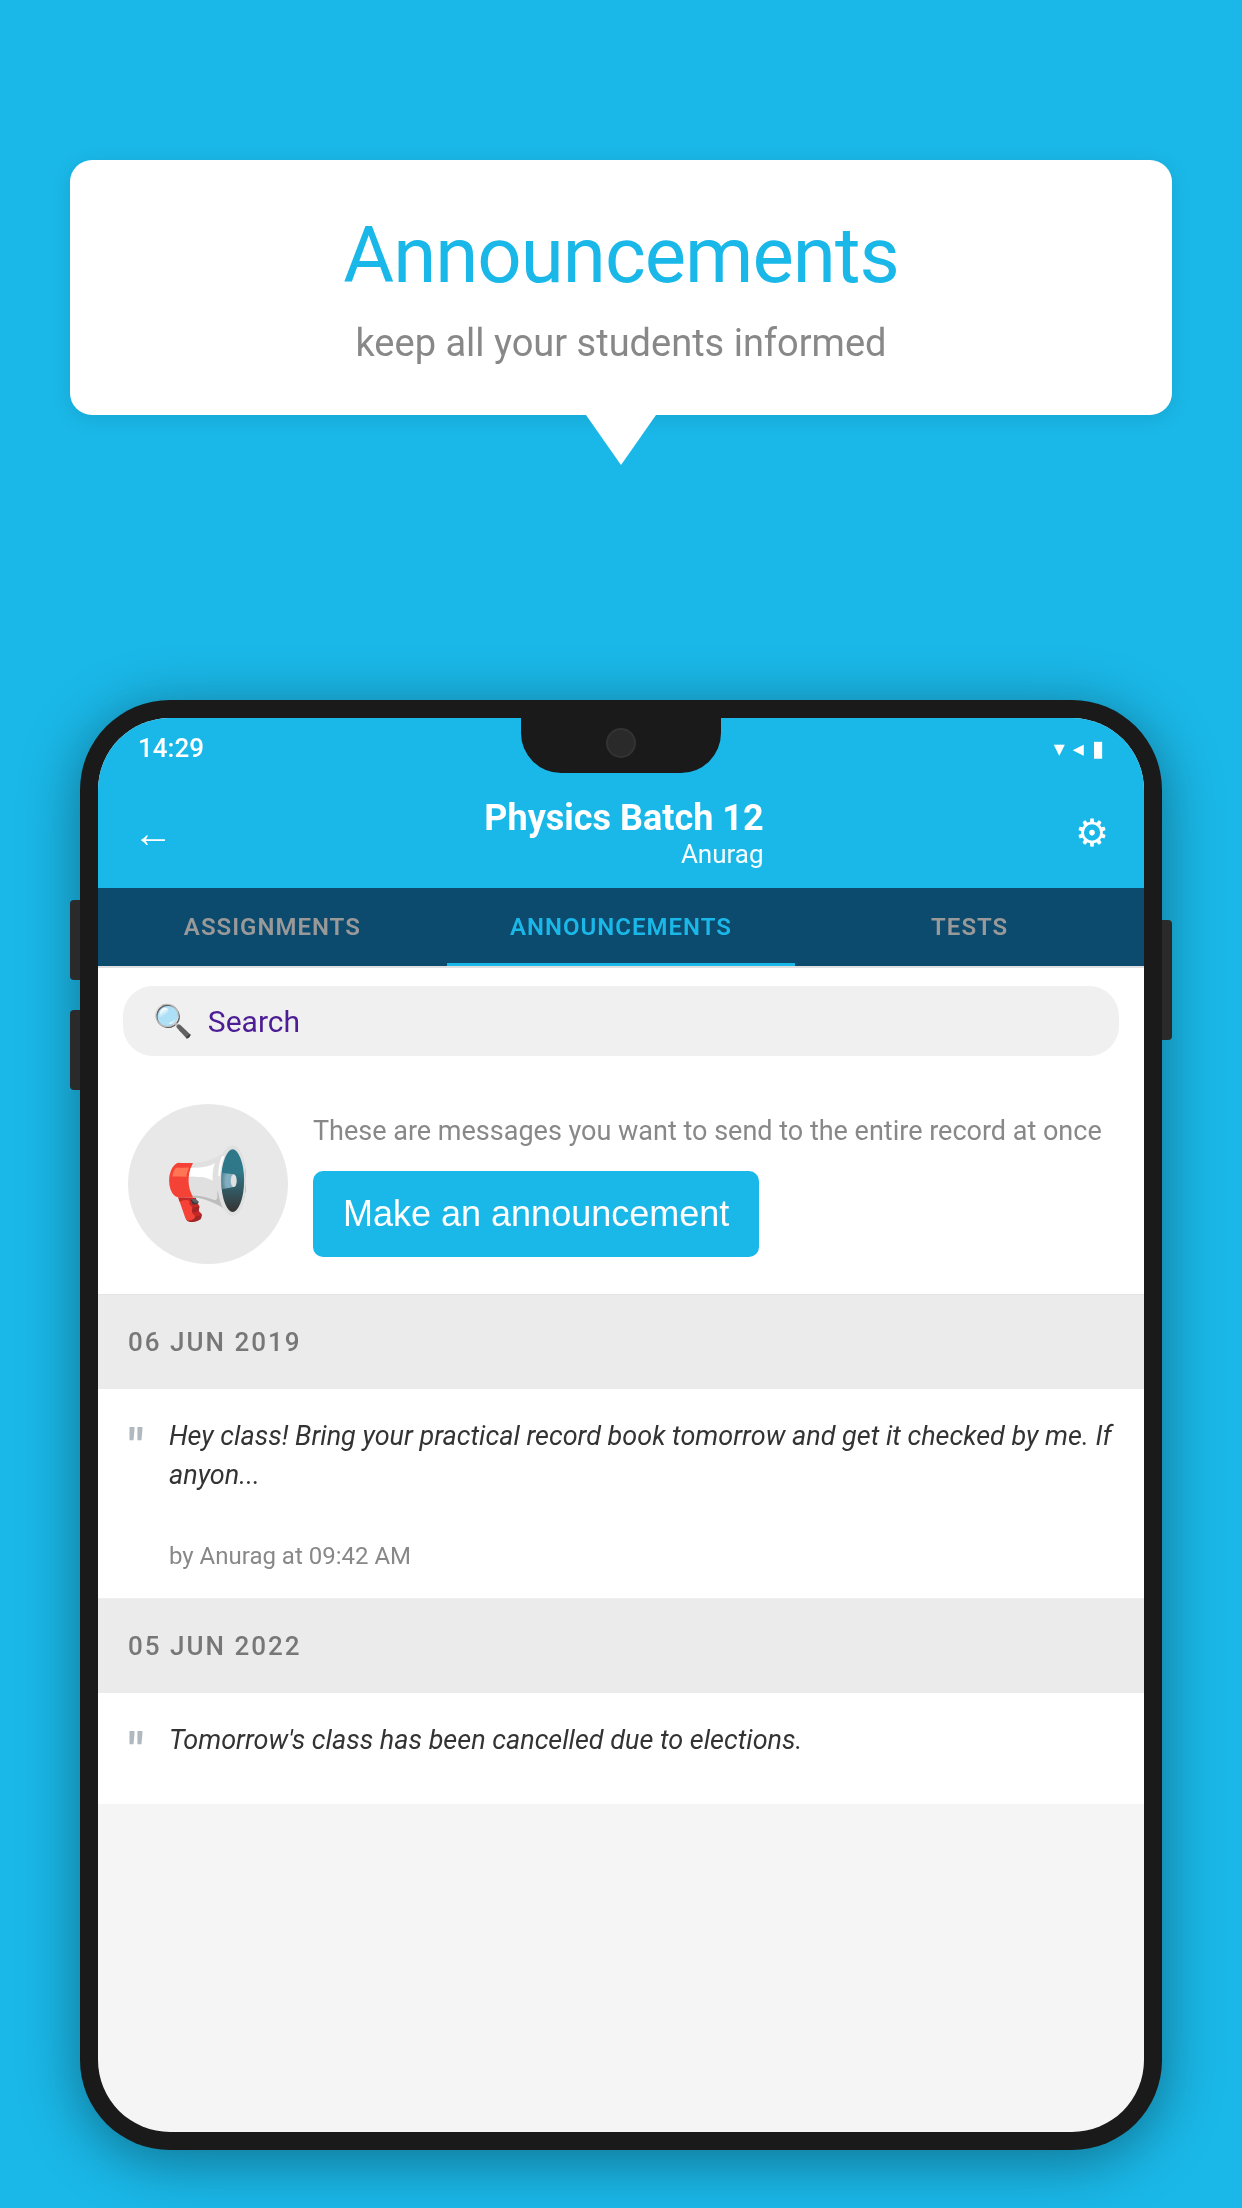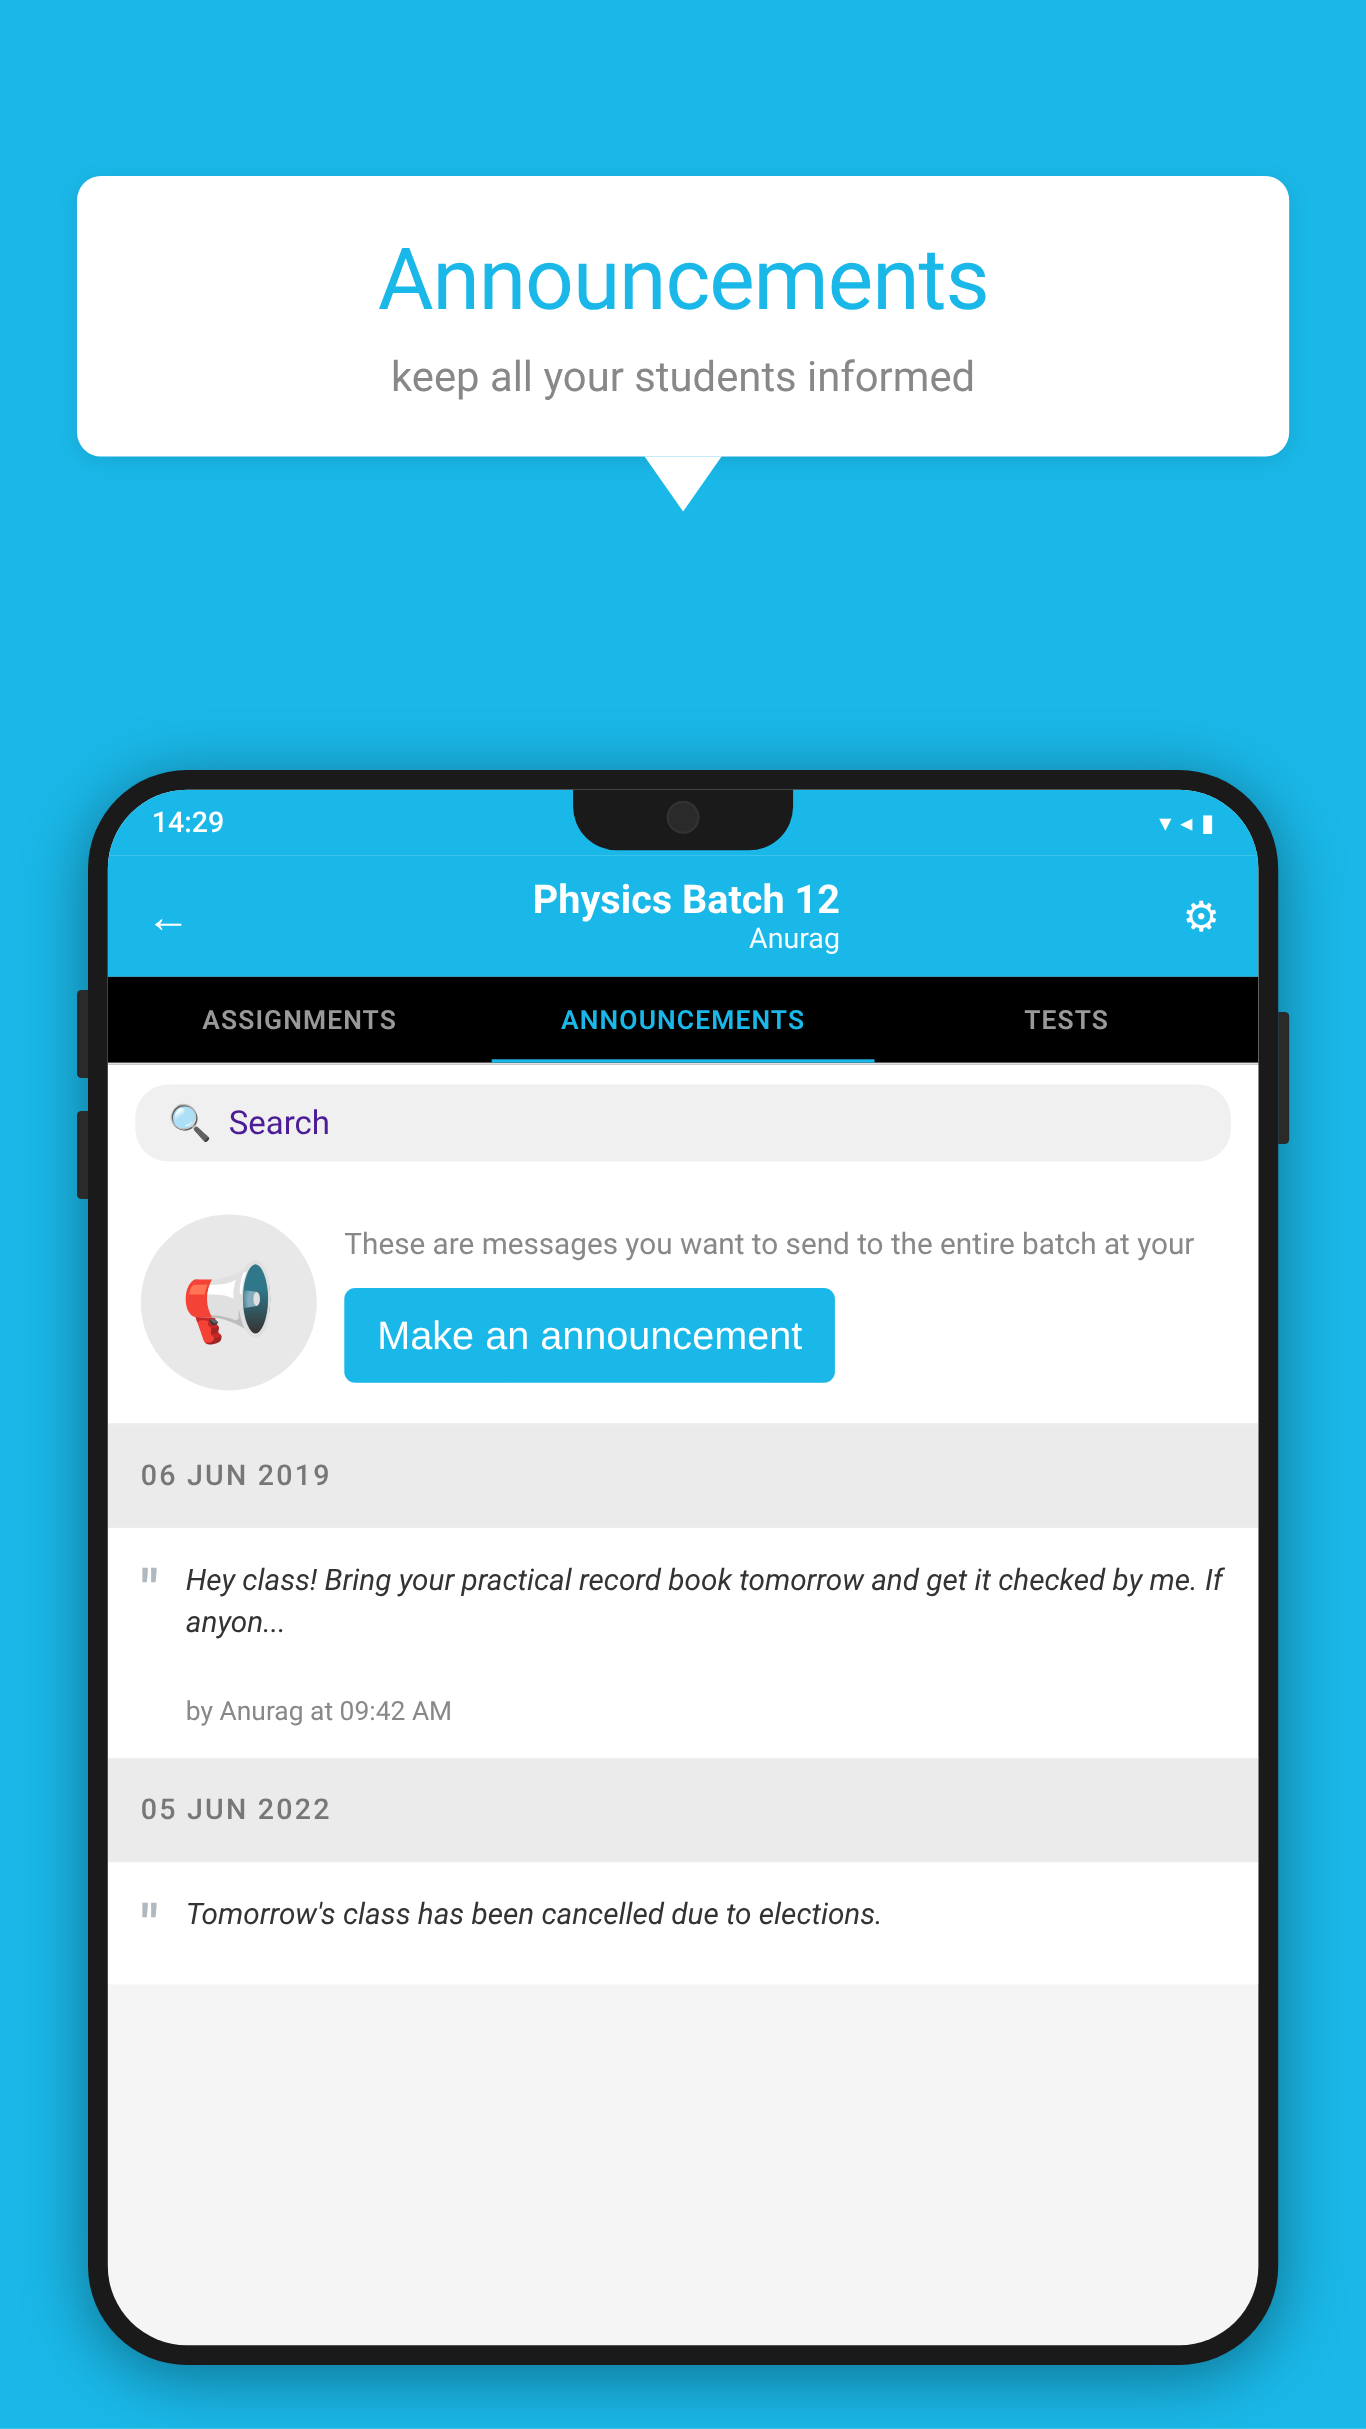--- a/index.html
+++ b/index.html
@@ -163,21 +163,21 @@
       opacity: 0.95;
     }
 
     .header-settings {
       color: white;
       font-size: 38px;
     }
 
     
     .tab-bar {
-      background: #000000;
+      background: #0c4a6e;
       display: flex;
       border-bottom: 2px solid #e0e0e0;
       height: 80px;
     }
 
     .tab-item {
       flex: 1;
       display: flex;
       align-items: center;
       justify-content: center;
@@ -420,21 +420,21 @@
           <span class="search-icon-inner">🔍</span>
           <span class="search-placeholder">Search</span>
         </div>
       </div>
 
       <div class="promo-card">
         <div class="promo-icon-circle">
           <span class="promo-icon-inner">📢</span>
         </div>
         <div class="promo-content">
-          <div class="promo-text">These are messages you want to send to the entire batch at your</div>
+          <div class="promo-text">These are messages you want to send to the entire record at once</div>
           <button class="promo-button">Make an announcement</button>
         </div>
       </div>
 
       <div class="date-separator">06  JUN  2019</div>
 
       <div class="announcement-item">
         <div class="quote-icon">"</div>
         <div class="announcement-content">
           <div class="announcement-text">Hey class! Bring your practical record book tomorrow and get it checked by me. If anyon...</div>

